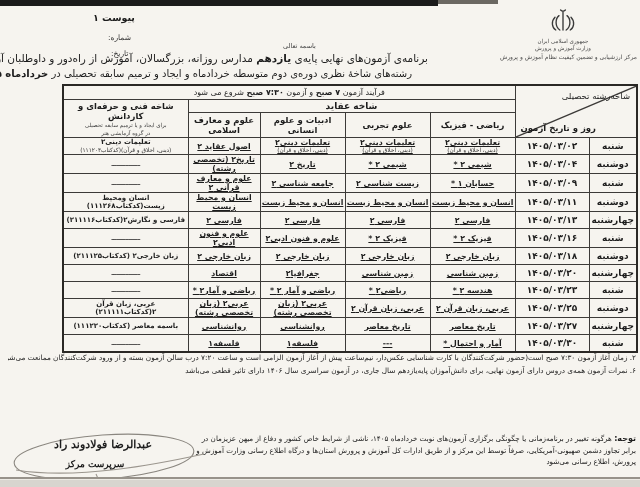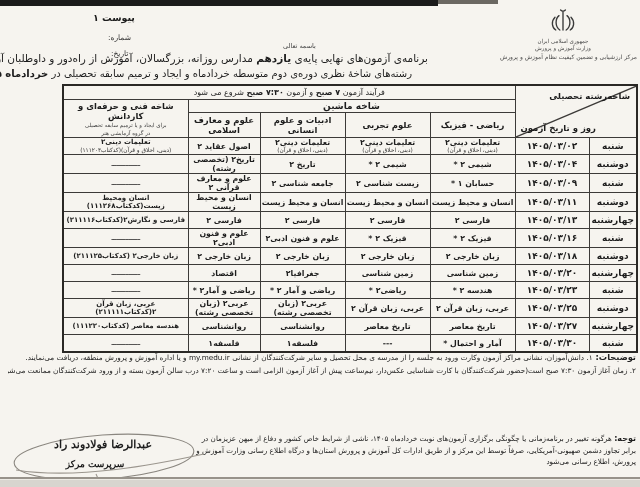--- a/index.html
+++ b/index.html
@@ -26,31 +26,31 @@
   .b{font-weight:bold;}
 
   
   .sched{left:62px;top:84px;width:574px;border-collapse:collapse;table-layout:fixed;direction:rtl;}
   .sched col.c-day{width:48px;} .sched col.c-date{width:74px;}
   .sched col.c-sub{width:85px;} .sched col.c-maaref{width:72px;} .sched col.c-fanni{width:125px;}
   .sched td,.sched th{border:1px solid #3c3a38;padding:0 1px;text-align:center;vertical-align:middle;overflow:hidden;}
   .sched{border:2px solid #2a2825;}
   .corner{position:relative;height:51px;padding:0;}
   .corner svg{position:absolute;left:0;top:0;width:100%;height:100%;}
-  .corner-top{position:absolute;top:5px;right:6px;font-size:8.5px;font-weight:bold;}
+  .corner-top{position:absolute;top:5px;right:6px;font-size:8.5px;font-weight:normal;}
   .corner-bottom{position:absolute;bottom:4px;left:5px;font-size:8.5px;font-weight:bold;}
   .process-row th{height:13px;font-size:8px;font-weight:normal;}
   .nazari-row th{height:12px;font-size:9px;}
   .colname-row th{height:24px;font-size:8.5px;line-height:10px;}
   .fanni-head{font-size:8.5px;line-height:10px;}
   .fanni-sub{font-size:5.5px;font-weight:normal;color:#3f3f3f;line-height:6.5px;margin-top:1px;}
   .sched td{height:16px;}
   td.day{font-size:9px;font-weight:bold;}
   td.date{font-size:9px;font-weight:bold;letter-spacing:0.5px;}
-  td.subj{font-size:7.8px;font-weight:bold;line-height:9px;}
+  td.subj{font-size:7.8px;font-weight:bold;line-height:9px;text-decoration:underline;}
   td.fanni{font-size:7px;font-weight:bold;line-height:8.5px;}
   .cm{font-weight:bold;}
   .cs{font-size:5.8px;font-weight:normal;color:#333;line-height:7px;}
 
   
   .notes{left:8px;right:4px;top:351px;font-size:7.3px;line-height:13.2px;text-align:right;color:#222;}
   .note-line{white-space:nowrap;overflow:hidden;}
   .nlabel{font-weight:bold;font-size:8.3px;}
   .attention{left:190px;right:4px;top:433px;font-size:7.2px;line-height:11.5px;text-align:right;color:#222;}
   .alabel{font-weight:bold;font-size:8px;}
@@ -105,21 +105,21 @@
         <th colspan="2" rowspan="3" class="corner">
           <svg preserveAspectRatio="none" viewBox="0 0 100 100">
               <line x1="0" y1="100" x2="100" y2="0" stroke="#3c3a38" stroke-width="1.3" vector-effect="non-scaling-stroke"></line>
             </svg>
           <span class="corner-top">شاخه‌رشته تحصیلی</span>
           <span class="corner-bottom">روز و تاریخ آزمون</span>
         </th>
         <th colspan="5"><span>فرآیند آزمون </span><span class="b">۷ صبح</span><span> و آزمون </span><span class="b">۷:۳۰ صبح</span><span> شروع می شود</span></th>
       </tr>
       <tr class="nazari-row">
-        <th colspan="4">شاخه ماشین</th>
+        <th colspan="4">شاخه عقاید</th>
         <th rowspan="2">
           <div class="fanni-head">شاخه فنی و حرفه‌ای و کاردانش</div>
           <div class="fanni-sub">برای ایجاد و یا ترمیم سابقه تحصیلی</div>
           <div class="fanni-sub">در گروه آزمایشی هنر</div>
         </th>
       </tr>
       <tr class="colname-row">
         <th>ریاضی - فیزیک</th>
         <th>علوم تجربی</th>
         <th>ادبیات و علوم انسانی</th>
@@ -229,37 +229,37 @@
           <td class="subj">عربی۲ (زبان تخصصی رشته)</td>
           <td class="fanni">عربی، زبان قرآن ۲(کدکتاب۲۱۱۱۱۱)</td>
         </tr>
         <tr>
           <td class="day">چهارشنبه</td>
           <td class="date">۱۴۰۵/۰۳/۲۷</td>
           <td class="subj">تاریخ معاصر</td>
           <td class="subj">تاریخ معاصر</td>
           <td class="subj">روانشناسی</td>
           <td class="subj">روانشناسی</td>
-          <td class="fanni">هندسه معاصر (کدکتاب۱۱۱۲۲۰)</td>
+          <td class="fanni">باسمه معاصر (کدکتاب۱۱۱۲۲۰)</td>
         </tr>
         <tr>
           <td class="day">شنبه</td>
           <td class="date">۱۴۰۵/۰۳/۳۰</td>
           <td class="subj">آمار و احتمال *</td>
           <td class="subj">---</td>
           <td class="subj">فلسفه۱</td>
           <td class="subj">فلسفه۱</td>
           <td class="fanni">ــــــــــــ</td>
         </tr>
       </tbody>
   </table>
 
   <div class="abs notes">
-      <div class="note-line"><span class="nlabel">توضیحات: </span>۱. دانش‌آموزان، نشانی مراکز آزمون وکارت ورود به جلسه را از مدرسه ی محل تحصیل و سایر شرکت‌کنندگان از نشانی my.medu.ir و یا اداره آموزش و پرورش منطقه، دریافت می‌نمایند.</div>
       <div class="note-line">۲. زمان آغاز آزمون ۷:۳۰ صبح است(حضور شرکت‌کنندگان با کارت شناسایی عکس‌دار، نیم‌ساعت پیش از آغاز آزمون الزامی است و ساعت ۷:۲۰ درب سالن آزمون بسته و از ورود شرکت‌کنندگان ممانعت می‌شود).</div>
+      <div class="note-line">۶. نمرات آزمون همه‌ی دروس دارای آزمون نهایی، برای دانش‌آموزان پایه‌یازدهم سال جاری، در آزمون سراسری سال ۱۴۰۶ دارای تاثیر قطعی می‌باشد</div>
     </div>
 
   <div class="abs attention">
     <span class="alabel">توجه:</span>
     <span>هرگونه تغییر در برنامه‌زمانی یا چگونگی برگزاری آزمون‌های نوبت خردادماه ۱۴۰۵، ناشی از شرایط خاص کشور و دفاع از میهن عزیزمان در برابر تجاوز دشمن صهیونی-آمریکایی، صرفاً توسط این مرکز و از طریق ادارات کل آموزش و پرورش استان‌ها و درگاه اطلاع رسانی وزارت آموزش و پرورش، اطلاع رسانی می‌شود</span>
   </div>
 
   <svg class="abs sig-oval" viewBox="0 0 200 56">
     <g stroke="#8a867f" stroke-width="1.1" fill="none">
       <ellipse cx="96" cy="27" rx="90" ry="22" transform="rotate(-4 96 27)"></ellipse>

